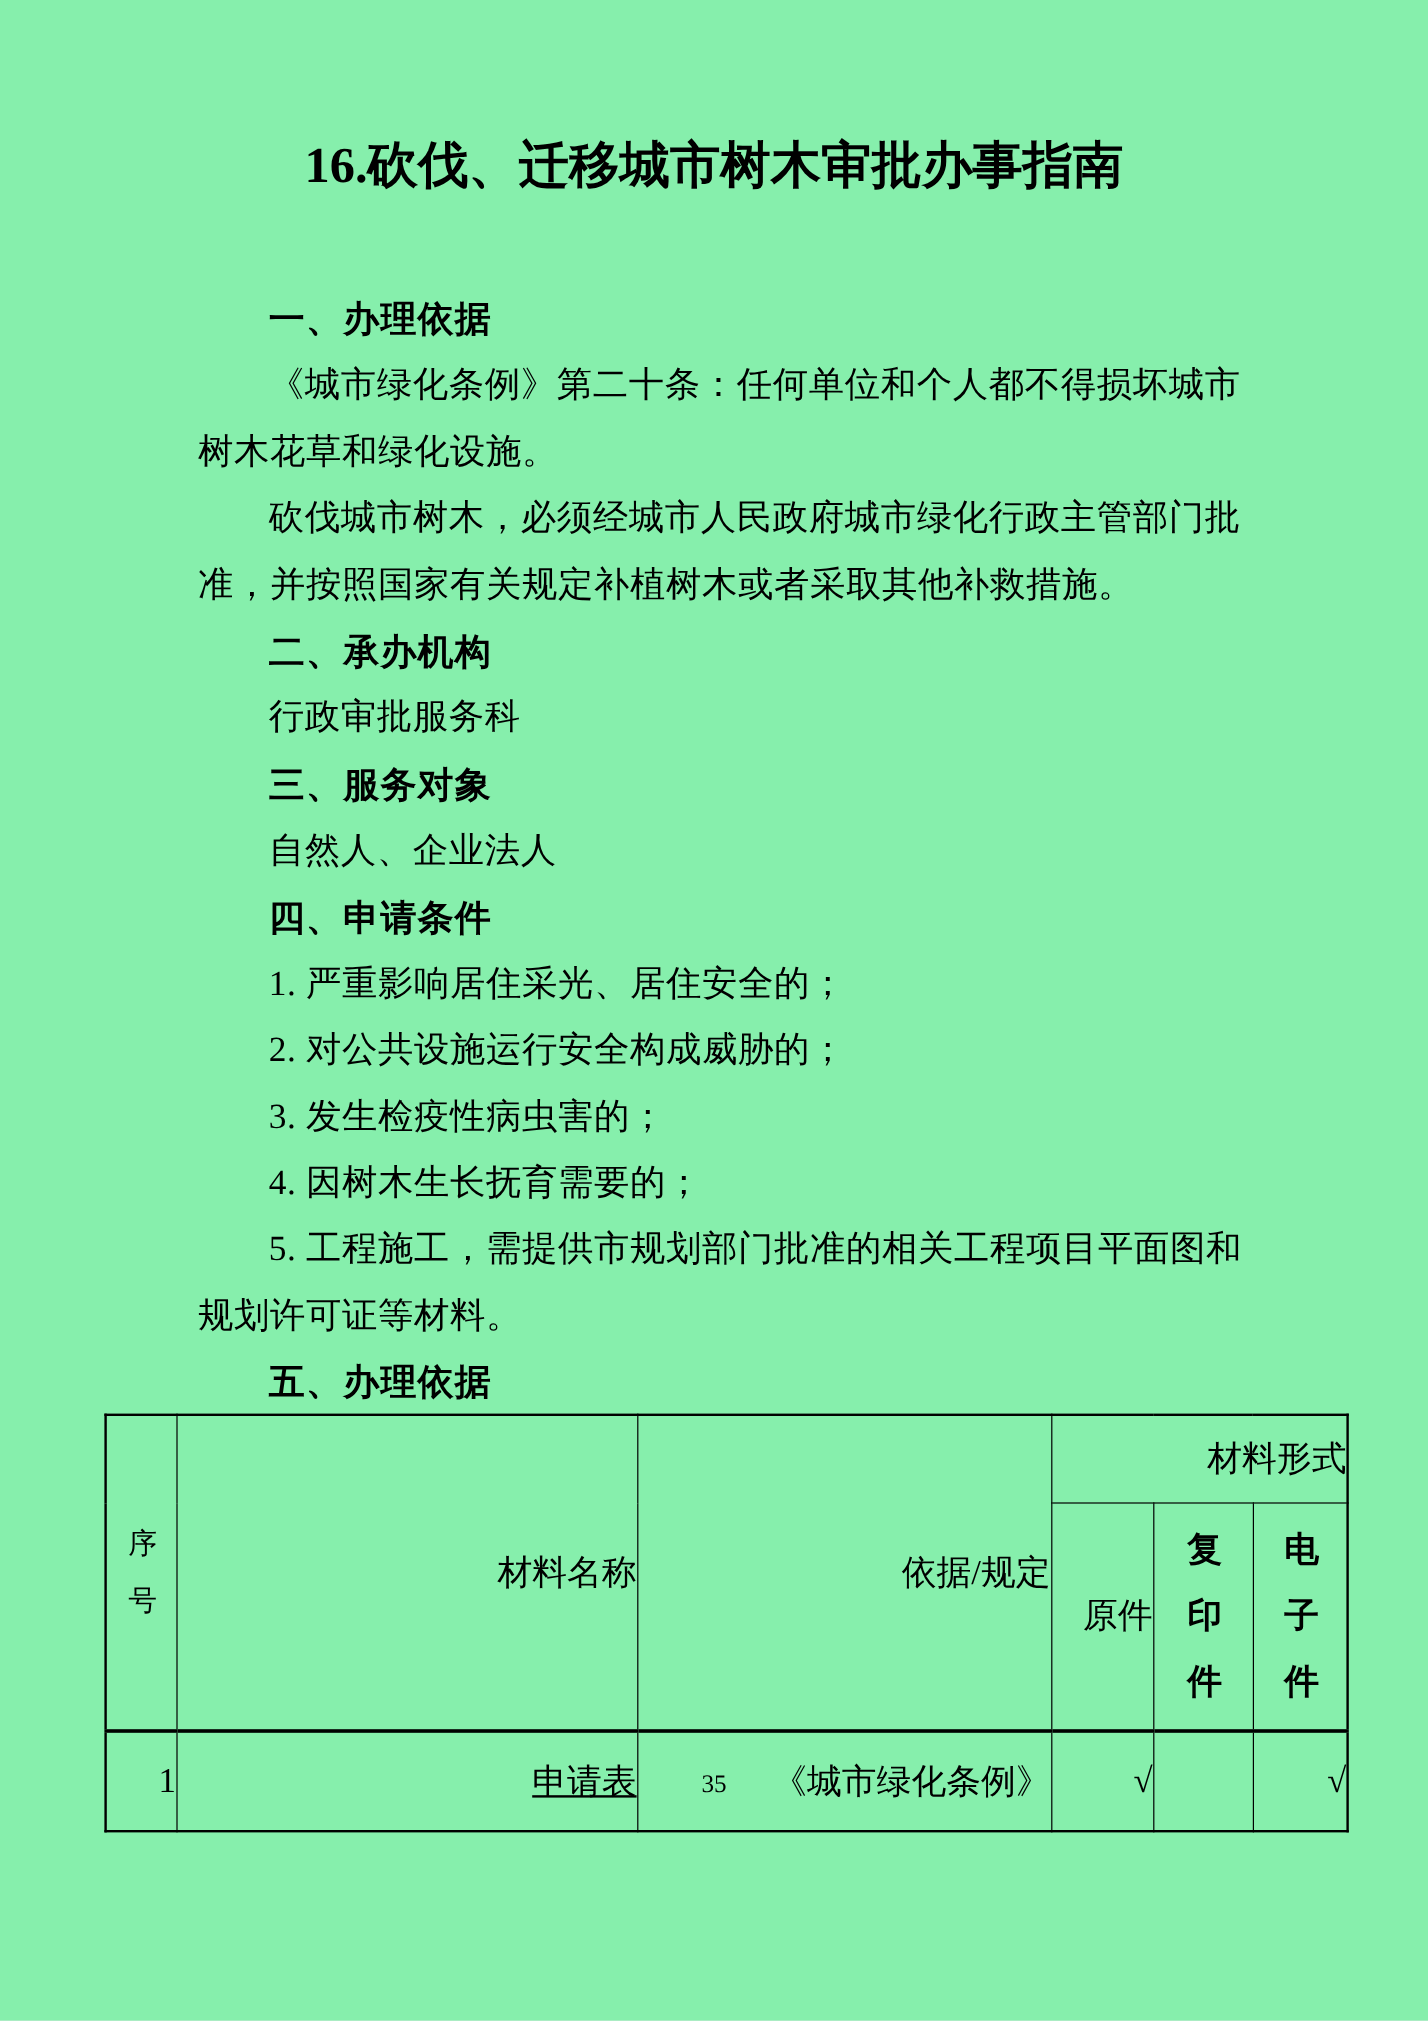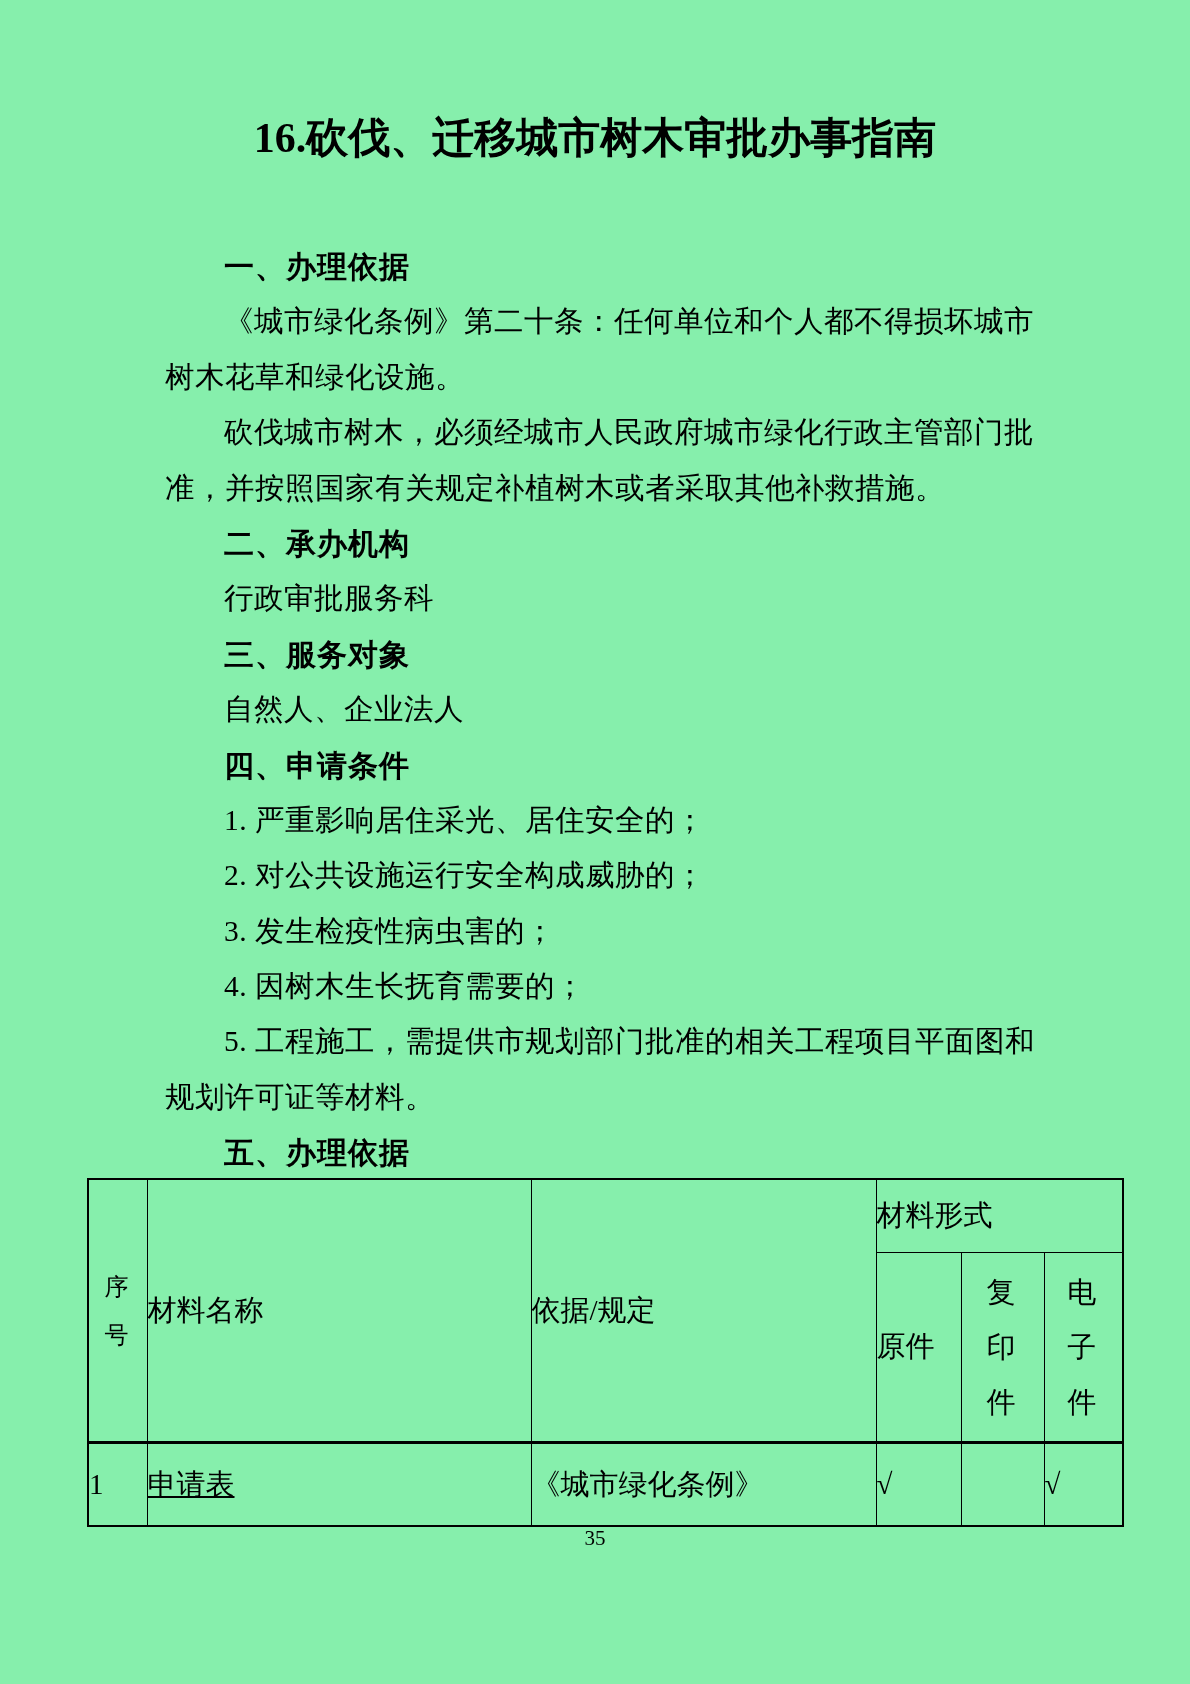--- a/index.html
+++ b/index.html
@@ -54,21 +54,21 @@
     top: 1178px;
   }
   table.materials {
     border-collapse: collapse;
     table-layout: fixed;
     width: 1035px;
     border: 2.5px solid #000;
   }
   table.materials td {
     border: 1.6px solid #000;
-    text-align: left;
+    text-align: right;
     vertical-align: middle;
     font-size: 29px;
     padding: 0;
     overflow: hidden;
     margin-top: 20px;
   }
   tr.h-top td { height: 72px; }
   tr.h-sub td { height: 188px; }
   tr.data td { height: 81px; border-top: 3px solid #000; }
   td.cell-name-data { text-align: left; padding-left: 14px; text-decoration: underline; }
@@ -78,25 +78,26 @@
     word-break: break-all;
     line-height: 48px;
     font-size: 24px;
   }
   .stack3 {
     width: 1.1em;
     margin: 0 auto;
     word-break: break-all;
     line-height: 55px;
     font-size: 29px;
+    font-weight: bold;
   }
   .check { font-size: 30px; }
   .page-number {
     position: absolute;
-    top: 1526px;
+    top: 1474px;
     left: 0;
     width: 100%;
     text-align: center;
     font-size: 21px;
   }
 </style>
 </head>
 <body>
 
 <div class="page">

